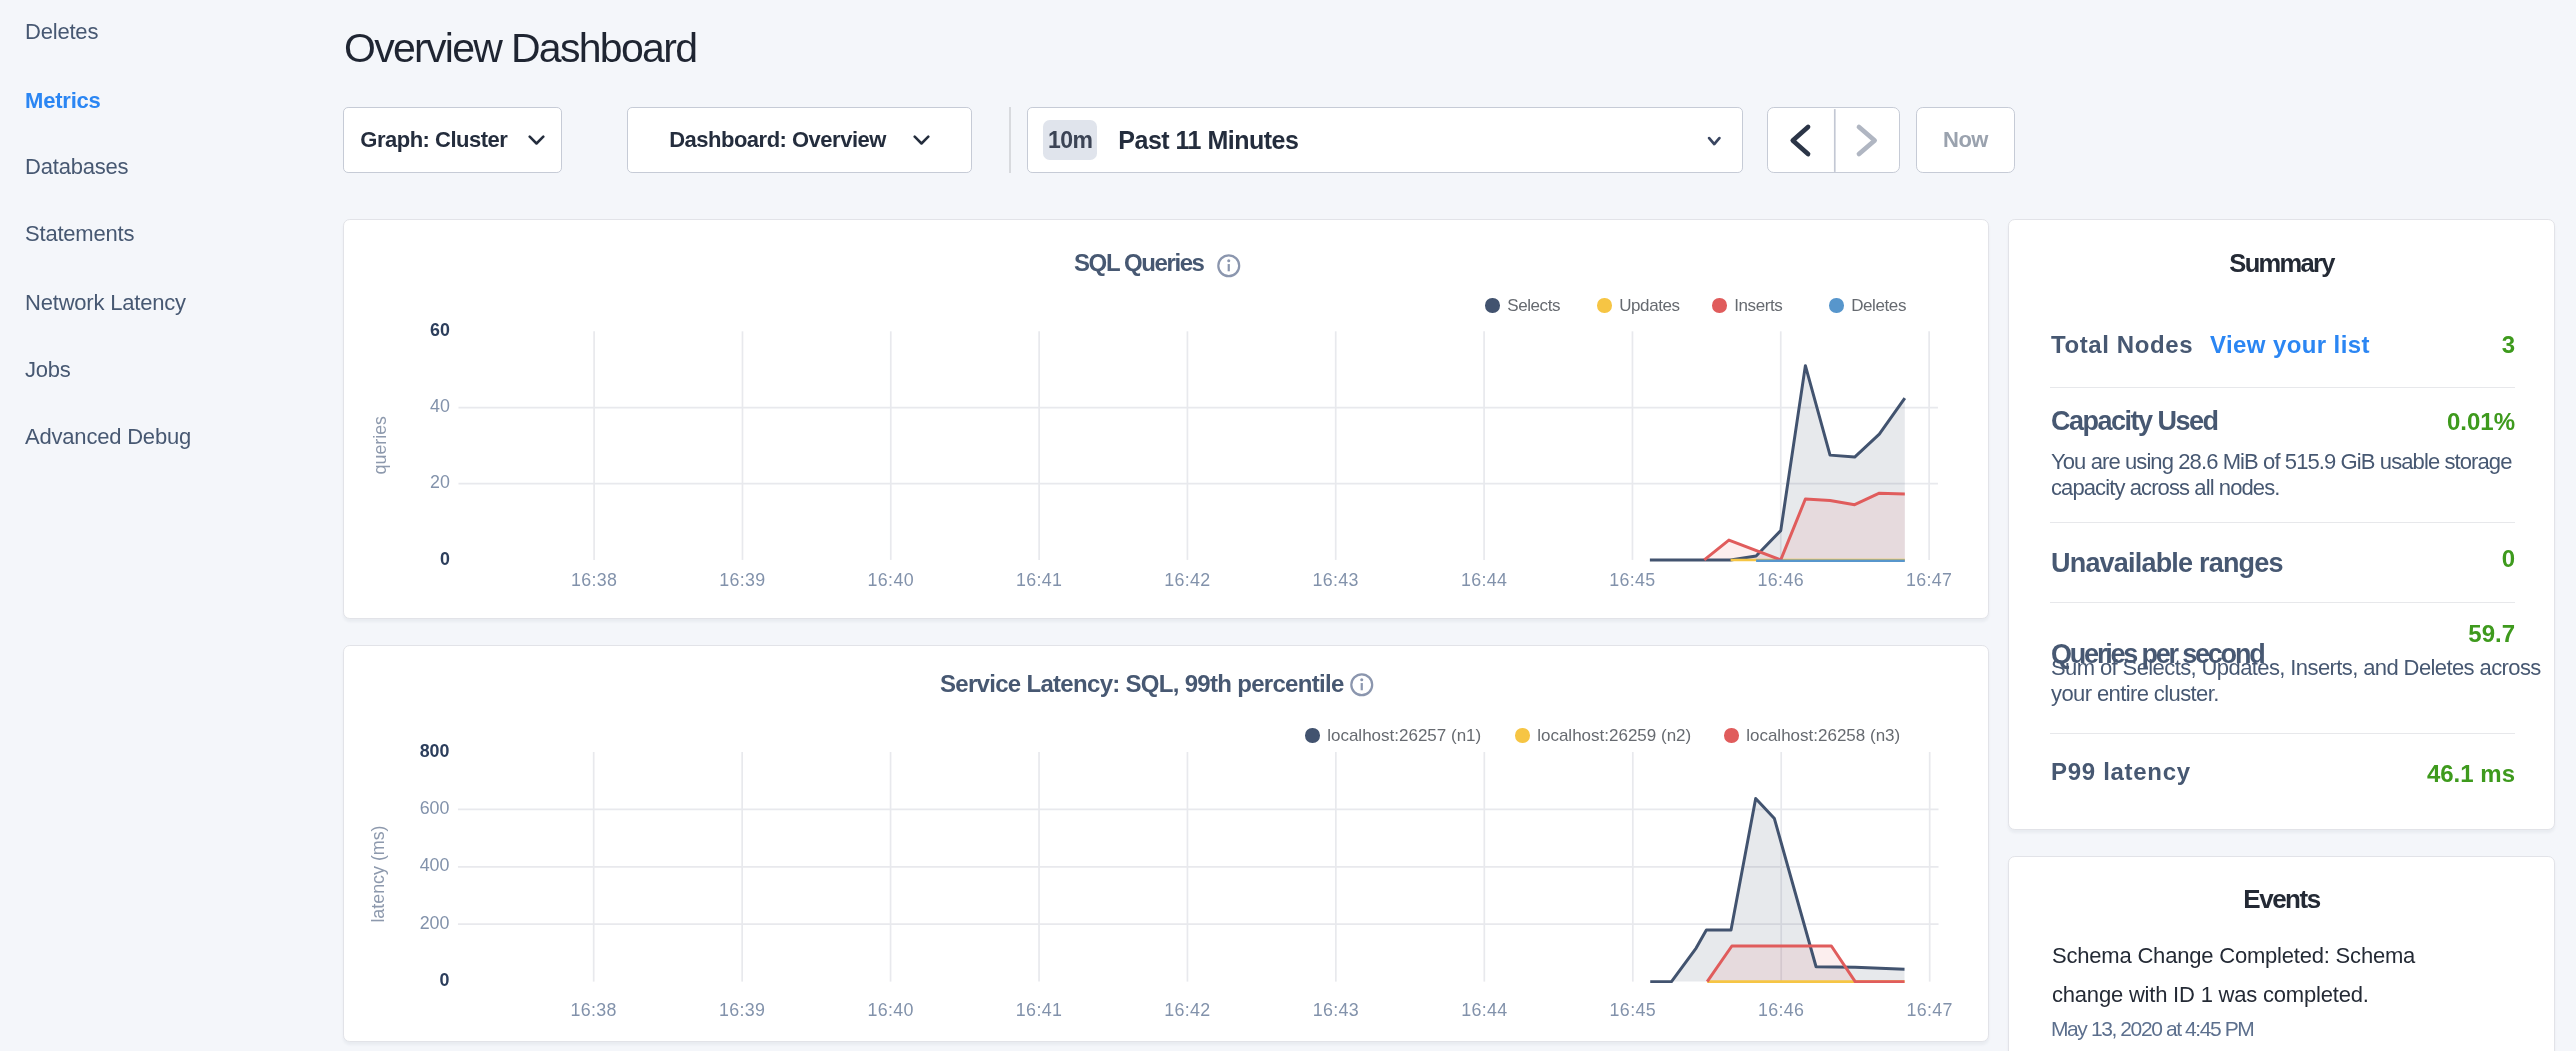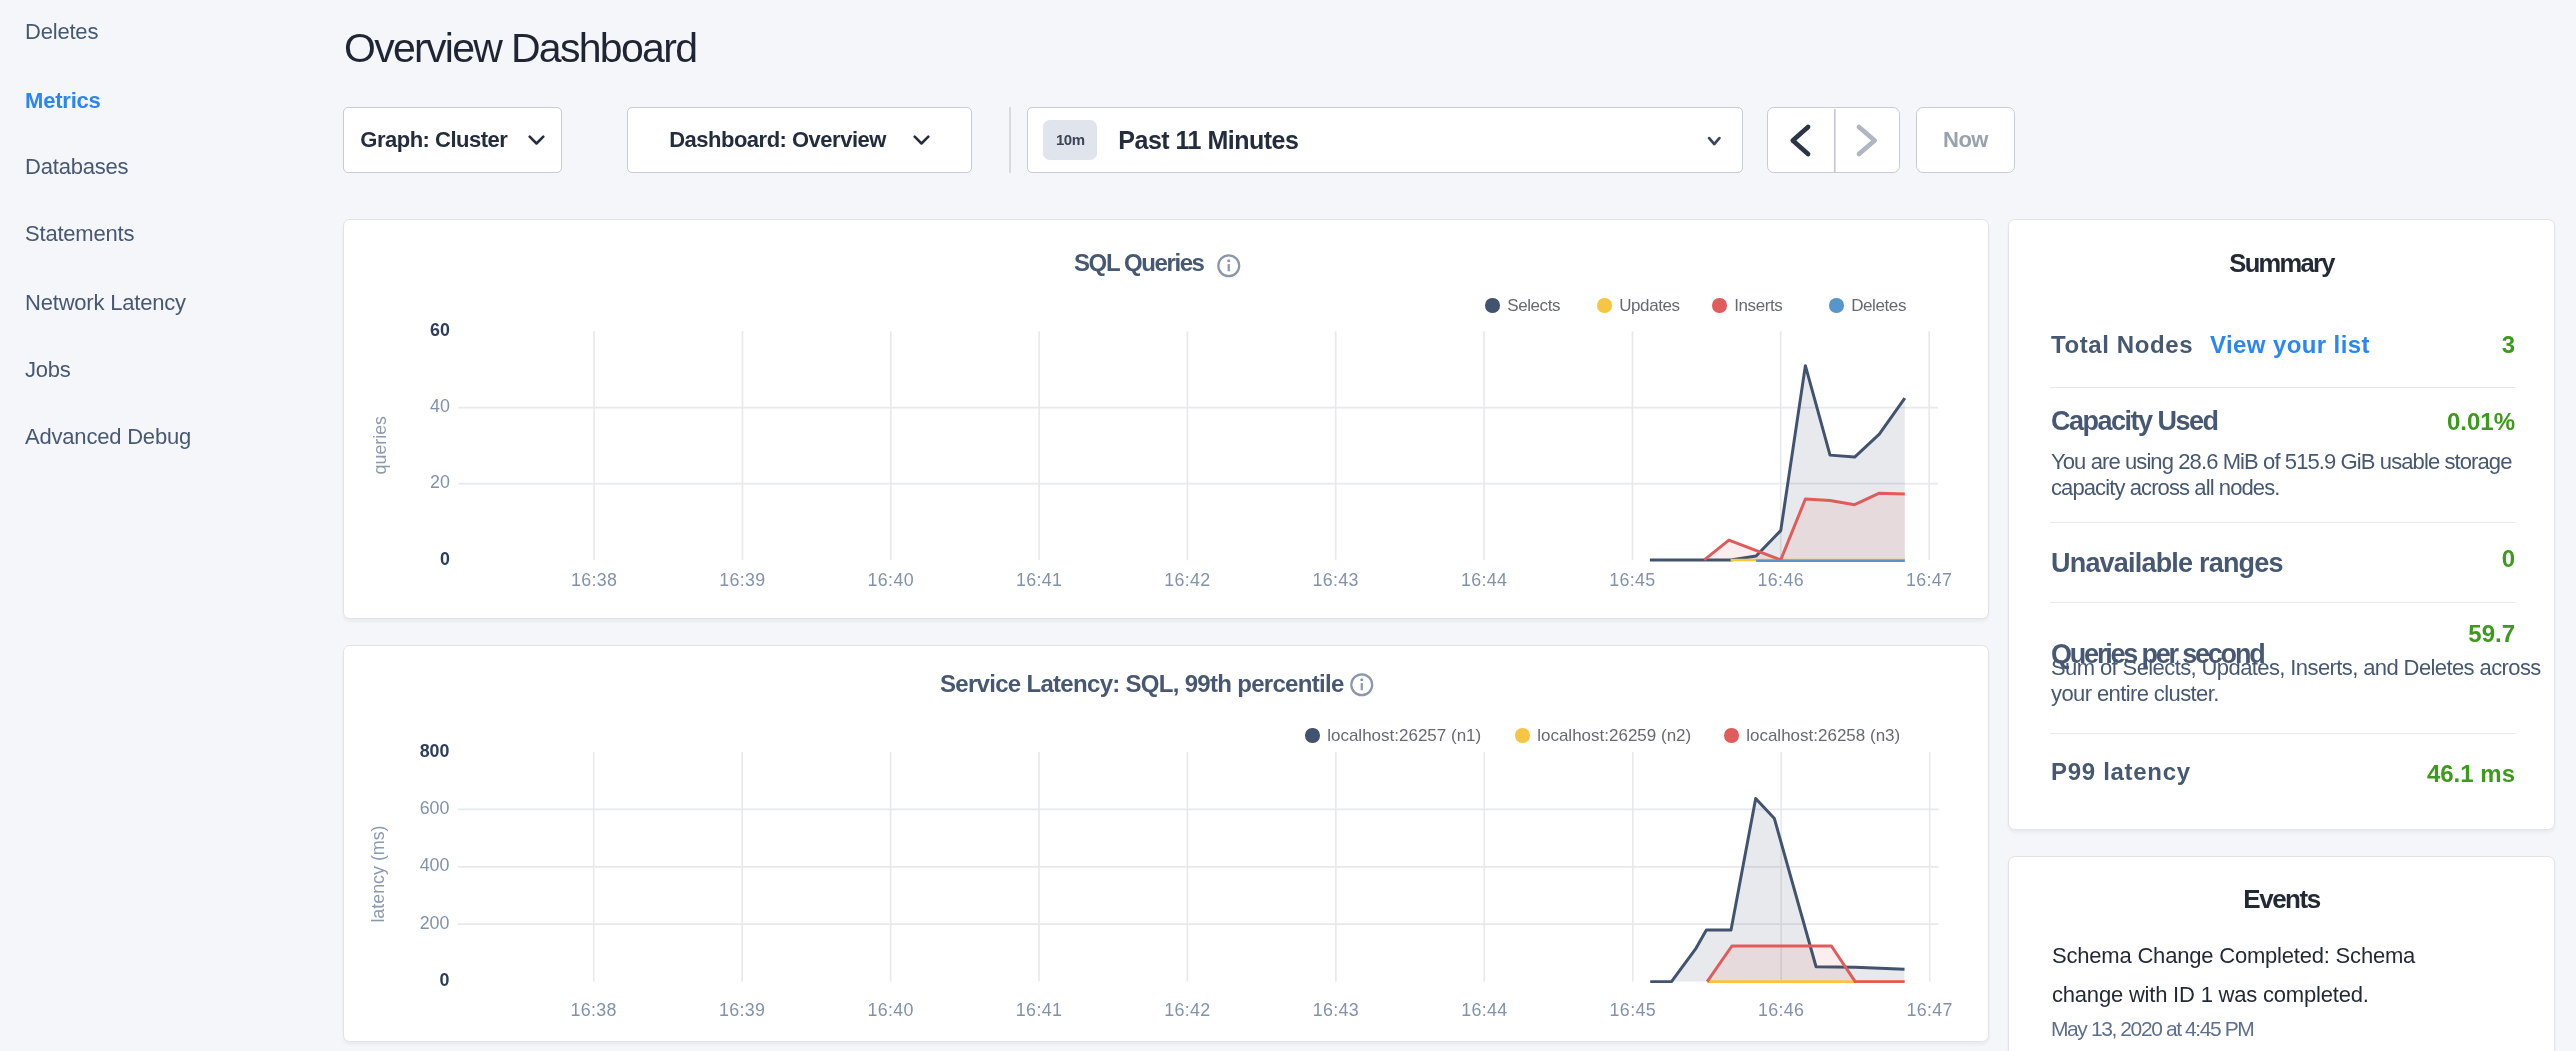--- a/index.html
+++ b/index.html
@@ -31,21 +31,21 @@
 <div class="h1">Overview Dashboard</div>
 
 <div class="btn" style="left:343px;top:107px;width:219px">Graph: Cluster<span style="display:inline-block;width:20.4px"></span><svg width="17" height="10.2" viewBox="0 0 20 12" fill="none">
       <path d="M2 2 L10 10 L18 2" stroke="#242d3d" stroke-width="3" stroke-linecap="round" stroke-linejoin="round"></path>
     </svg></div>
 <div class="btn" style="left:627px;top:107px;width:345px">Dashboard: Overview<span style="display:inline-block;width:27px"></span><svg width="17" height="10.2" viewBox="0 0 20 12" fill="none">
       <path d="M2 2 L10 10 L18 2" stroke="#242d3d" stroke-width="3" stroke-linecap="round" stroke-linejoin="round"></path>
     </svg></div>
 <div class="vsep" style="left:1009px;top:107px;height:66px"></div>
 <div class="btn" style="left:1027px;top:107px;width:716px;justify-content:flex-start">
-  <span style="display:inline-block;background:#e0e4ec;border-radius:6.8px;width:54px;height:40px;margin-left:15.3px;font-size:15px;color:#3c4455;text-align:center;line-height:40px">10m</span>
+  <span style="display:inline-block;background:#e0e4ec;border-radius:6.8px;width:54px;height:40px;margin-left:15.3px;font-size:23px;color:#3c4455;text-align:center;line-height:40px">10m</span>
   <span style="margin-left:21px;font-size:25px">Past 11 Minutes</span>
   <svg width="14.5" height="10.2" viewBox="0 0 17 12" fill="none" style="position:absolute;right:21px;top:28px">
       <path d="M2.5 2.5 L8.5 9.5 L14.5 2.5" stroke="#3a4661" stroke-width="3.2" stroke-linecap="round" stroke-linejoin="round"></path>
     </svg>
 </div>
 <div class="btn" style="left:1767px;top:107px;width:133px;padding:0;border-radius:6.8px">
   <svg width="129" height="63" viewBox="0 0 152 74">
       <line x1="77.5" y1="0" x2="77.5" y2="74" stroke="#c3c8d4" stroke-width="2"></line>
       <path d="M46 21 L28 37 L46 53" stroke="#2b3547" stroke-width="5.5" fill="none" stroke-linecap="round" stroke-linejoin="round"></path>
       <path d="M106 21 L124.5 37 L106 53" stroke="#b0b6c2" stroke-width="5.5" fill="none" stroke-linecap="round" stroke-linejoin="round"></path>

